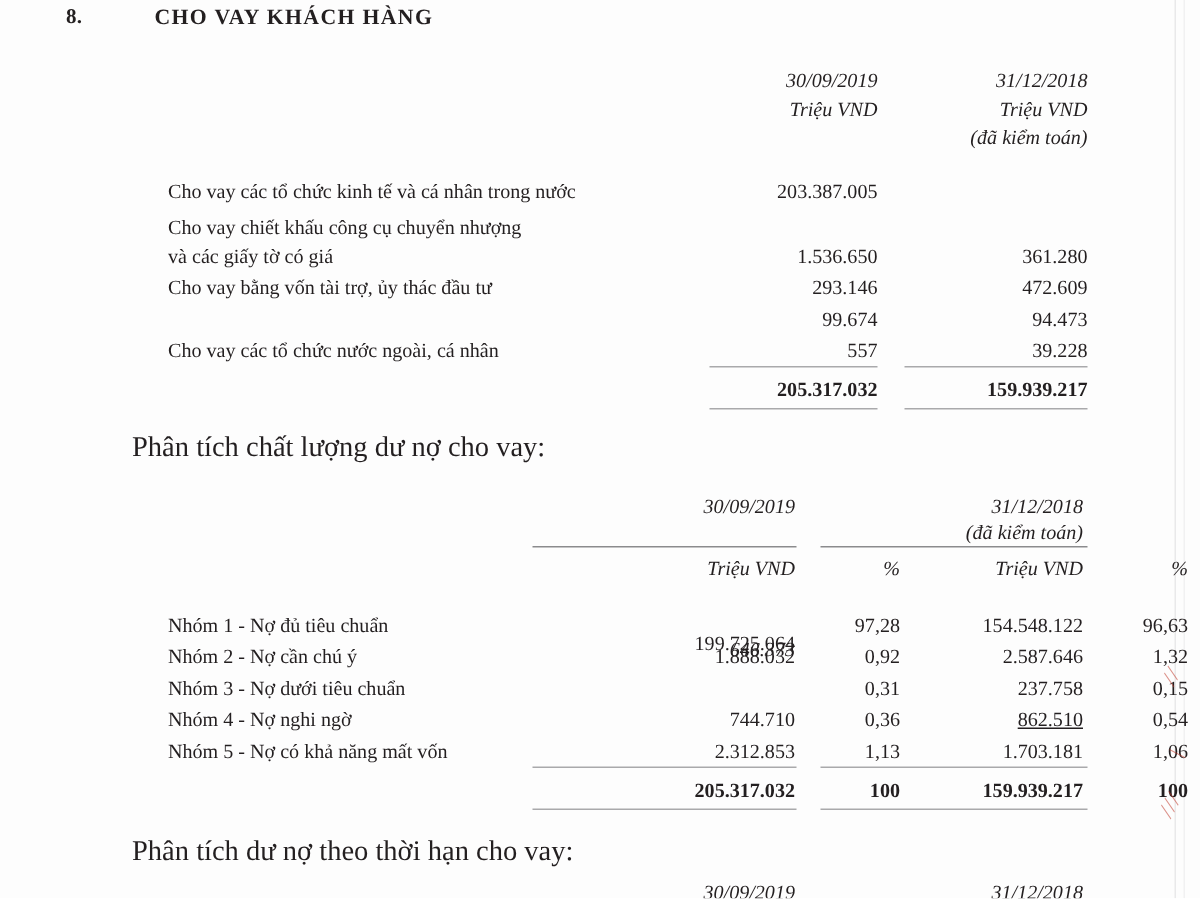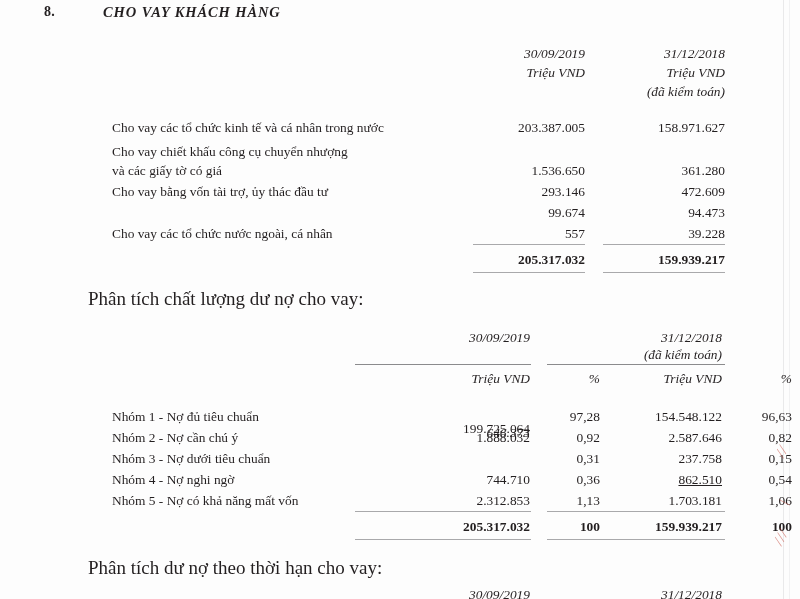--- a/index.html
+++ b/index.html
@@ -36,21 +36,20 @@
     font-size: 14px;
     letter-spacing: .2px;
   }
   .sec-title {
     position: absolute;
     left: 103px;
     top: 4px;
     font-weight: bold;
     font-size: 14.5px;
     letter-spacing: .9px;
-    font-style: italic;
   }
 
   
   .t {
     position: absolute;
     font-size: 13.4px;
     line-height: 17px;
     white-space: nowrap;
   }
   .lbl { left: 112px; }
@@ -107,21 +106,20 @@
   <div class="num ital" style="top:45px; right:215px; width:180px;">30/09/2019</div>
   <div class="num ital" style="top:45px; right:75px; width:180px;">31/12/2018</div>
 
   <div class="num ital" style="top:64px; right:215px; width:180px;">Triệu VND</div>
   <div class="num ital" style="top:64px; right:75px; width:180px;">Triệu VND</div>
 
   <div class="num ital" style="top:83px; right:75px; width:200px;">(đã kiểm toán)</div>
 
   <div class="t lbl" style="top:119px;">Cho vay các tổ chức kinh tế và cá nhân trong nước</div>
   <div class="num" style="top:119px; right:215px; width:200px;">203.387.005</div>
-  <div class="num" style="top:119px; right:75px; width:200px;">158.971.627</div>
 
   <div class="t lbl" style="top:143px;">Cho vay chiết khấu công cụ chuyển nhượng</div>
 
   <div class="t lbl" style="top:162px;">và các giấy tờ có giá</div>
   <div class="num" style="top:162px; right:215px; width:200px;">1.536.650</div>
   <div class="num" style="top:162px; right:75px; width:200px;">361.280</div>
 
   <div class="t lbl" style="top:183px;">Cho vay bằng vốn tài trợ, ủy thác đầu tư</div>
   <div class="num" style="top:183px; right:215px; width:200px;">293.146</div>
   <div class="num" style="top:183px; right:75px; width:200px;">472.609</div>
@@ -159,21 +157,21 @@
   <div class="t lbl" style="top:408px;">Nhóm 1 - Nợ đủ tiêu chuẩn</div>
   <div class="num" style="top:420px; right:270px; width:200px;">199.725.064</div>
   <div class="num" style="top:408px; right:200px; width:60px;">97,28</div>
   <div class="num" style="top:408px; right:78px; width:200px;">154.548.122</div>
   <div class="num" style="top:408px; right:8px; width:60px;">96,63</div>
 
   <div class="t lbl" style="top:429px;">Nhóm 2 - Nợ cần chú ý</div>
   <div class="num" style="top:429px; right:270px; width:200px;">1.888.032</div>
   <div class="num" style="top:429px; right:200px; width:60px;">0,92</div>
   <div class="num" style="top:429px; right:78px; width:200px;">2.587.646</div>
-  <div class="num" style="top:429px; right:8px; width:60px;">0,82</div>
+  <div class="num" style="top:429px; right:8px; width:60px;">1,32</div>
 
   <div class="t lbl" style="top:450px;">Nhóm 3 - Nợ dưới tiêu chuẩn</div>
   <div class="num" style="top:424px; right:270px; width:200px;font-style:italic;">646.373</div>
   <div class="num" style="top:450px; right:200px; width:60px;">0,31</div>
   <div class="num" style="top:450px; right:78px; width:200px;">237.758</div>
   <div class="num" style="top:450px; right:8px; width:60px;">0,15</div>
 
   <div class="t lbl" style="top:471px;">Nhóm 4 - Nợ nghi ngờ</div>
   <div class="num" style="top:471px; right:270px; width:200px;">744.710</div>
   <div class="num" style="top:471px; right:200px; width:60px;">0,36</div>

